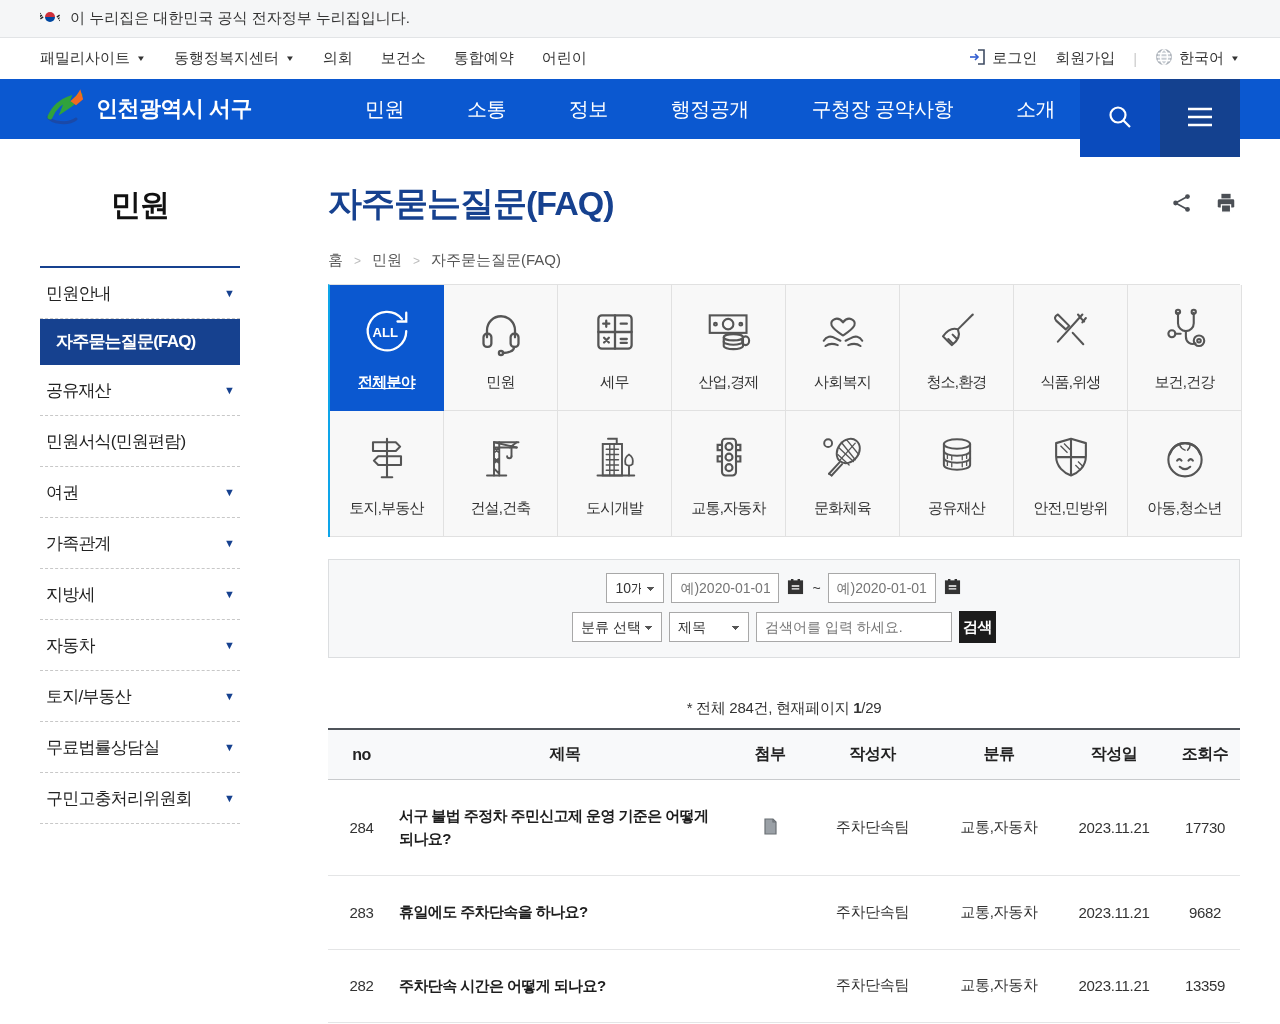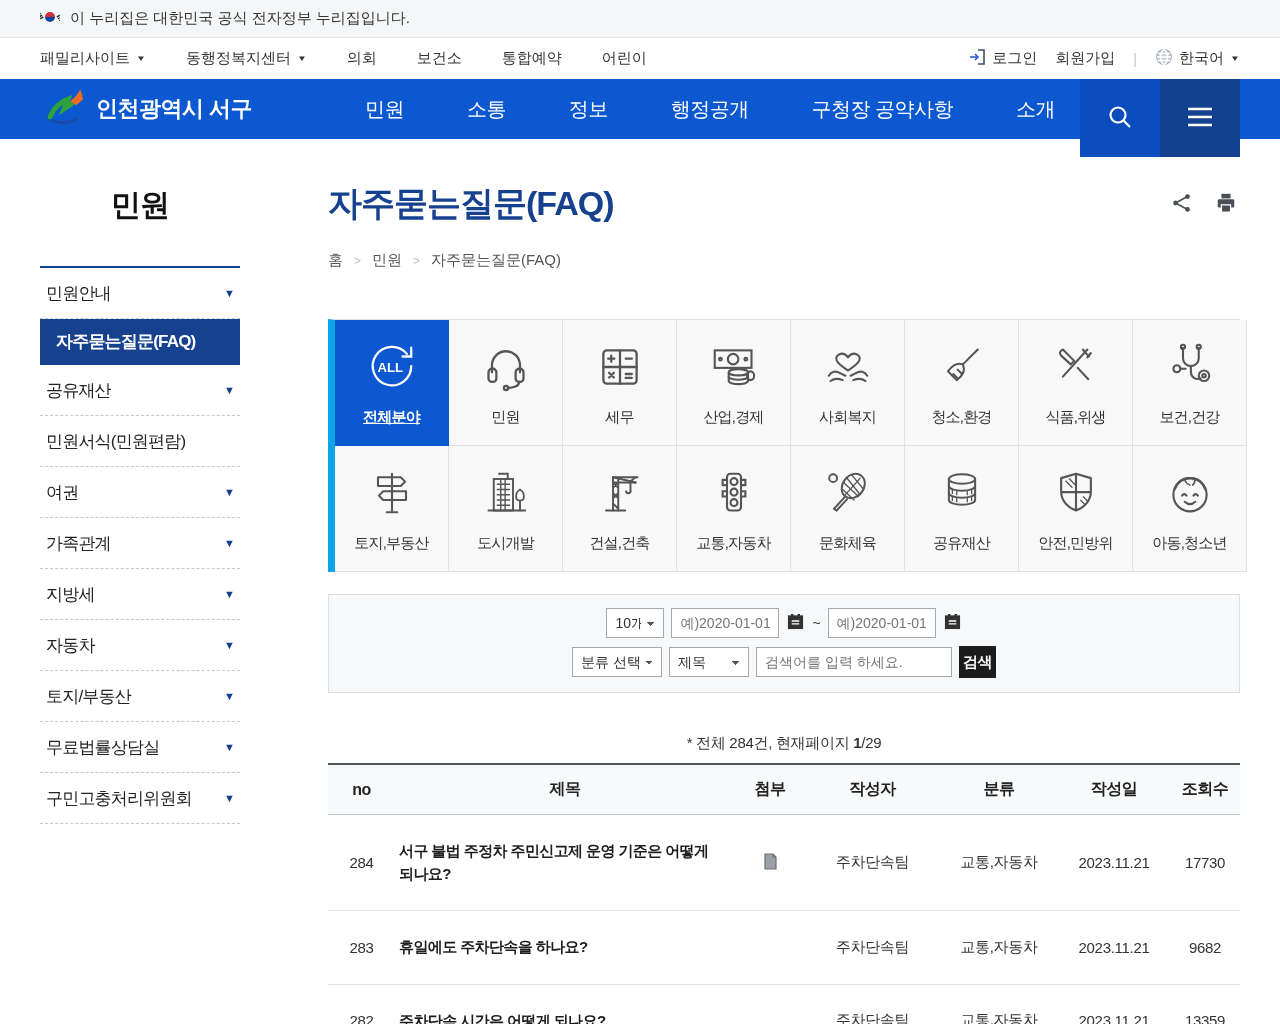--- a/index.html
+++ b/index.html
@@ -5,21 +5,21 @@
   * { box-sizing: border-box; margin: 0; padding: 0; }
   html,body { width:1280px; height:1024px; overflow:hidden; background:#fff;
     font-family:"Liberation Sans","DejaVu Sans",sans-serif; color:#222; }
 
   
   .gov-banner { height:38px; background:#f5f6f7; border-bottom:1px solid #e2e4e6;
     display:flex; align-items:center; padding-left:40px; gap:10px; font-size:15px; color:#333; }
 
   
   .utility { height:41px; display:flex; align-items:center; justify-content:space-between; padding:0 40px; }
-  .util-left { display:flex; align-items:flex-start; gap:40px; font-size:15px; color:#333; }
+  .util-left { display:flex; align-items:flex-start; gap:28px; font-size:15px; color:#333; }
   .util-item { display:flex; align-items:center; gap:6px; cursor:pointer; }
   .chev { font-size:10px; color:#333; transform:scaleY(.8); }
   .util-right { display:flex; align-items:center; gap:18px; font-size:15px; color:#333; }
   .util-div { color:#ccc; }
 
   
   .site-header { position:relative; height:60px; background:#0b58d0; display:flex; align-items:center; }
   .logo-wrap { display:flex; align-items:center; gap:10px; margin-left:42px; cursor:pointer; }
   .site-name { color:#fff; font-size:22px; font-weight:bold; letter-spacing:-0.5px; }
   .gnb { position:absolute; left:365px; width:690px; display:flex; justify-content:space-between; }
@@ -45,21 +45,21 @@
   .page-head { display:flex; align-items:center; justify-content:space-between; }
   .page-title { font-size:34px; font-weight:bold; color:#16418f; letter-spacing:-1px; }
   .page-actions { display:flex; gap:16px; }
   .act-btn { width:28px; height:28px; border:none; background:transparent; cursor:pointer; display:flex; align-items:center; justify-content:center; }
 
   .breadcrumb { display:flex; align-items:center; gap:11px; margin-top:24px; font-size:15px; color:#555; }
   .bc-sep { color:#bcbcbc; font-size:12px; }
   .bc-link { cursor:pointer; }
 
   
-  .cat-grid { margin-top:49px; display:grid; grid-template-columns:repeat(8,114px); border-top:1px solid #e1e1e1; border-left:7px solid #0ea5e9; }
+  .cat-grid { margin-top:14px; display:grid; grid-template-columns:repeat(8,114px); border-top:1px solid #e1e1e1; border-left:2px solid #0ea5e9; }
   .cat { height:126px; background:#f8f8f8; border-right:1px solid #e1e1e1; border-bottom:1px solid #e1e1e1;
     display:flex; flex-direction:column; align-items:center; justify-content:center; gap:13px; cursor:pointer; }
   .cat-label { font-size:15px; color:#333; letter-spacing:-0.8px; }
   .cat.active { background:#0b58d0; border-color:#0b58d0; }
   .cat.active .cat-label { color:#fff; font-weight:bold;text-decoration:underline; }
   .cat svg { display:block; }
 
   
   .search-panel { margin-top:22px; background:#f7f8f9; border:1px solid #dcdee0; padding:13px 0 14px;
     display:flex; flex-direction:column; align-items:center; gap:8px; }
@@ -394,45 +394,45 @@
             <path d="M32 10v44M26 54h12"></path>
             <path d="M16 14h26l5 5-5 5H16z"></path>
               <path d="M48 30H22l-5 5 5 5h26z"></path>
           </svg>
         </span>
         <span class="cat-label">토지,부동산</span>
       </div>
 
       <div class="cat">
         <span>
+          <svg width="56" height="56" viewBox="0 0 64 64" fill="none" stroke="#555" stroke-width="2.2" stroke-linecap="round" stroke-linejoin="round">
+            <path d="M24 14h28M24 20h26"></path>
+              <path d="M24 14l26 6M50 14l-8 6"></path>
+            <path d="M24 14v38M30 14v38M24 20l6 6M30 20l-6 6M24 32l6 6M30 32l-6 6M24 44l6 6"></path>
+            <path d="M44 20v10"></path>
+              <path d="M44 30c0 3-5 3-5 0"></path>
+            <path d="M16 52h22"></path>
+          </svg>
+        </span>
+        <span class="cat-label">건설,건축</span>
+      </div>
+
+      <div class="cat">
+        <span>
           <svg width="56" height="56" viewBox="0 0 64 64" fill="none" stroke="#555" stroke-width="2.2" stroke-linecap="round">
             <rect x="18" y="16" width="22" height="36"></rect>
               <path d="M24 10h10v6"></path>
             <path d="M22 22h14M22 28h14M22 34h14M22 40h14M22 46h14" stroke-width="1.6"></path>
             <path d="M26 16v36M31 16v36" stroke-width="1.6"></path>
             <path d="M48 52V42"></path>
               <path d="M48 28c4 2 5 7 4 11a6 6 0 0 1-8 0c-1-4 0-9 4-11z"></path>
             <path d="M12 52h42"></path>
           </svg>
         </span>
         <span class="cat-label">도시개발</span>
-      </div>
-
-      <div class="cat">
-        <span>
-          <svg width="56" height="56" viewBox="0 0 64 64" fill="none" stroke="#555" stroke-width="2.2" stroke-linecap="round" stroke-linejoin="round">
-            <path d="M24 14h28M24 20h26"></path>
-              <path d="M24 14l26 6M50 14l-8 6"></path>
-            <path d="M24 14v38M30 14v38M24 20l6 6M30 20l-6 6M24 32l6 6M30 32l-6 6M24 44l6 6"></path>
-            <path d="M44 20v10"></path>
-              <path d="M44 30c0 3-5 3-5 0"></path>
-            <path d="M16 52h22"></path>
-          </svg>
-        </span>
-        <span class="cat-label">건설,건축</span>
       </div>
 
       <div class="cat">
         <span>
           <svg width="56" height="56" viewBox="0 0 64 64" fill="none" stroke="#555" stroke-width="2.4" stroke-linecap="round">
             <rect x="24" y="10" width="16" height="42" rx="4"></rect>
             <circle cx="32" cy="19" r="4"></circle>
               <circle cx="32" cy="31" r="4"></circle>
               <circle cx="32" cy="43" r="4"></circle>
             <path d="M24 17h-5v6h5M40 17h5v6h-5M24 30h-5v6h5M40 30h5v6h-5"></path>

